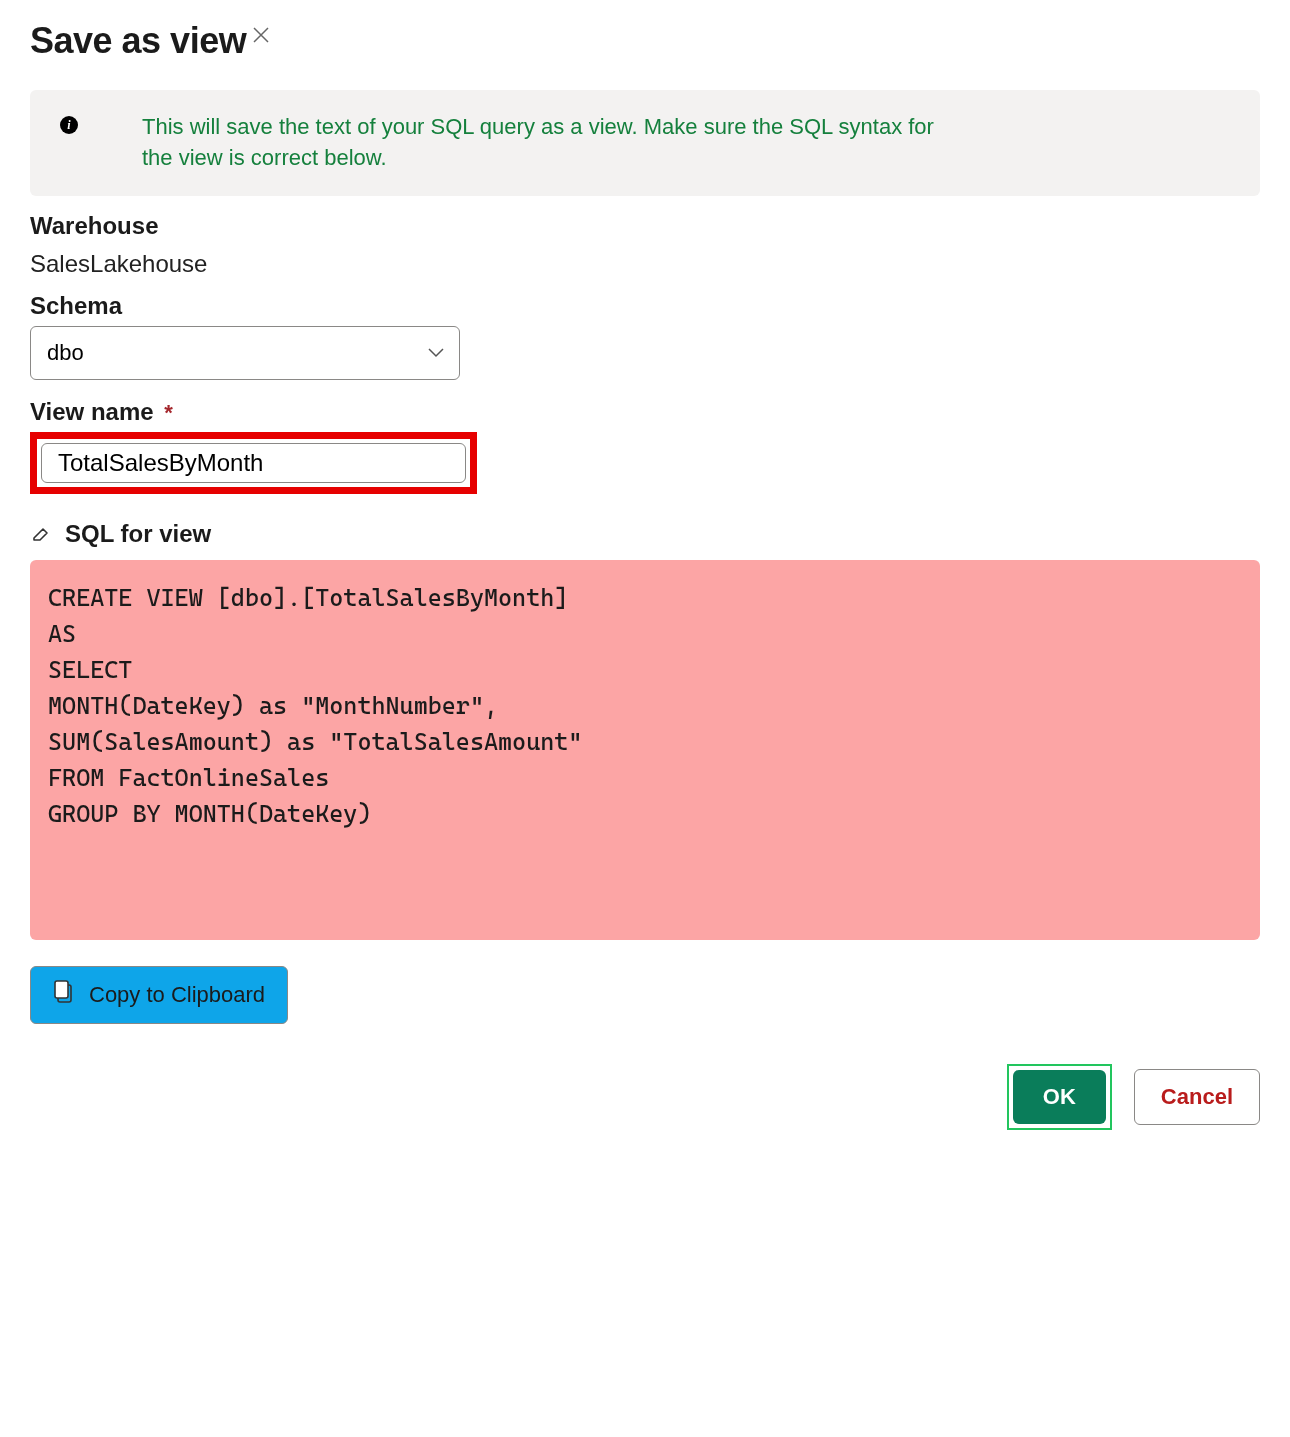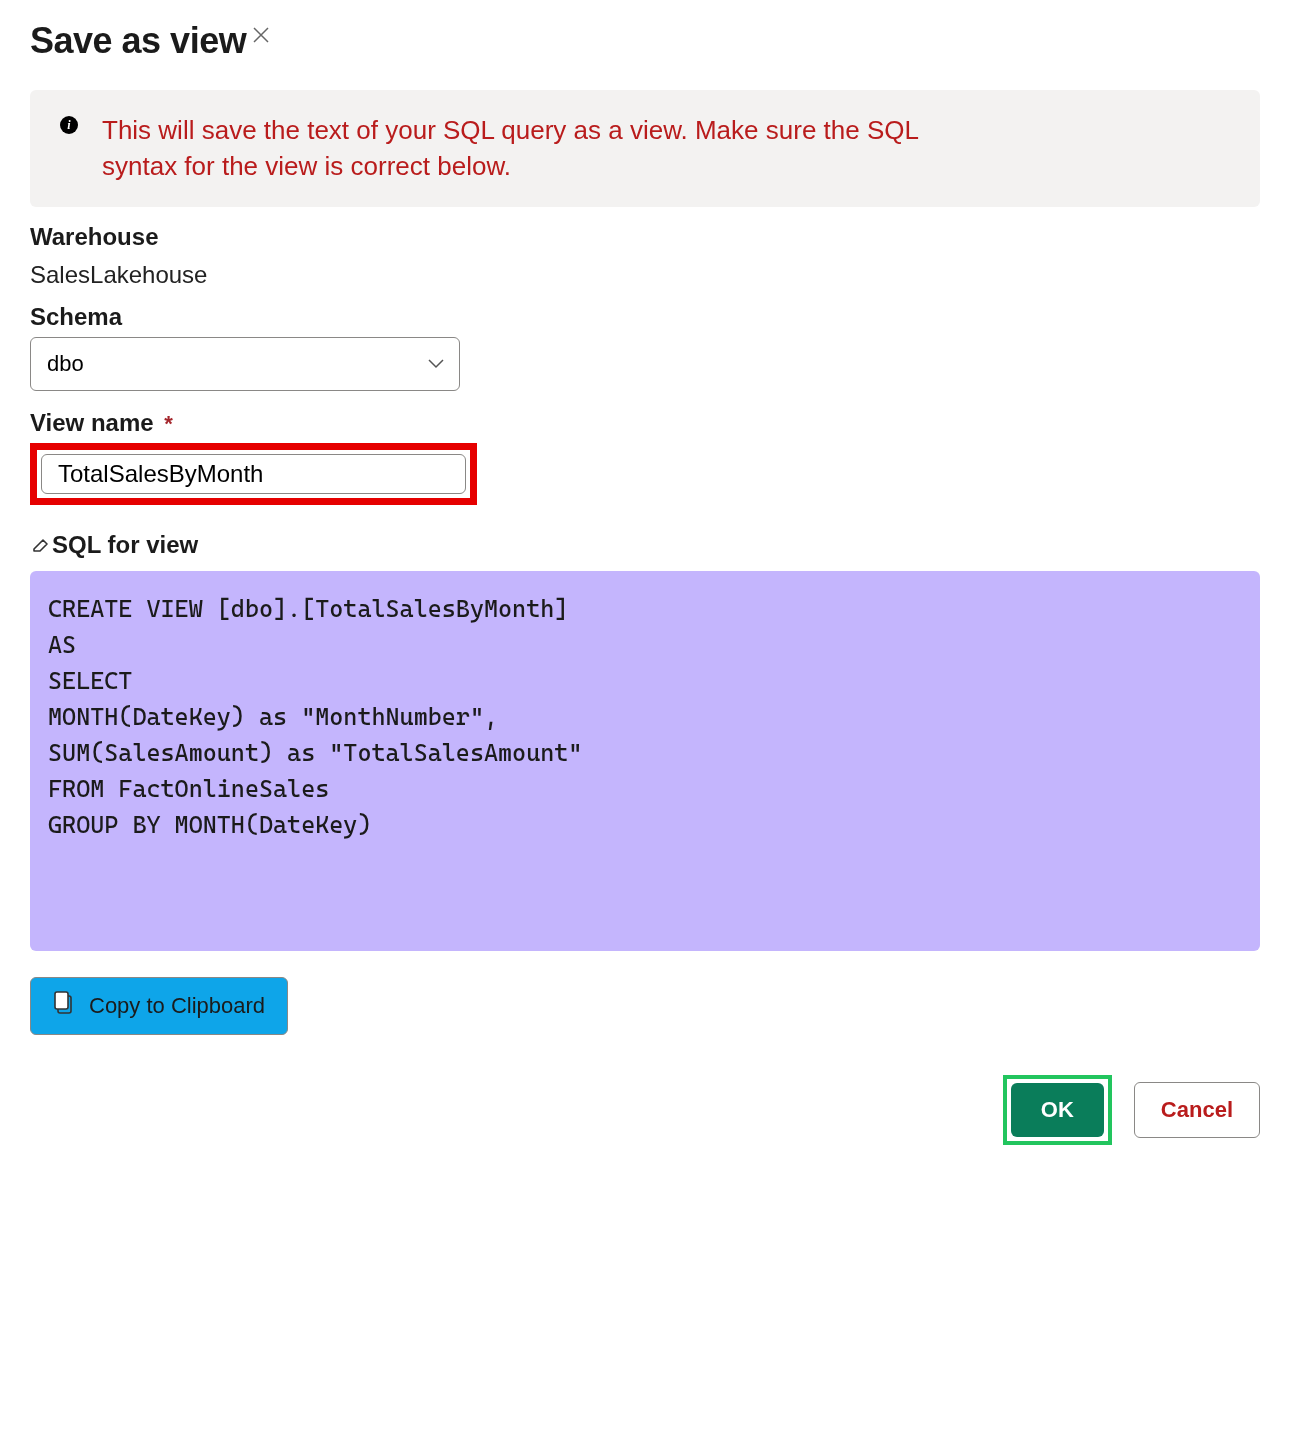--- a/index.html
+++ b/index.html
@@ -23,57 +23,57 @@
       margin-bottom: 16px;
     }
     .info-icon {
       flex: 0 0 18px; width: 18px; height: 18px;
       background: #000; border-radius: 50%;
       color: #fff; font-size: 12px; font-weight: 700;
       display: flex; align-items: center; justify-content: center;
       font-family: Georgia, serif; font-style: italic;
       margin-top: 4px;
     }
-    .info-text { font-size: 26px; color: #b91c1c; line-height: 1.4; max-width: 820px; }
+    .info-text { font-size: 22px; color: #15803d; line-height: 1.4; max-width: 820px; margin-left: 40px; }
     .label { font-size: 24px; font-weight: 700; margin-top: 12px; margin-bottom: 6px; }
     .value-text { font-size: 24px; color: #222; margin-bottom: 14px; margin-top: 10px; }
     .select-wrap {
       position: relative; width: 430px; margin-bottom: 18px;
     }
     .select {
       width: 100%; height: 54px; border: 1px solid #8a8886; border-radius: 6px;
       font-size: 22px; padding: 0 44px 0 16px; background: #fff;
       appearance: none; -webkit-appearance: none;
     }
     .chevron {
       position: absolute; right: 16px; top: 50%; transform: translateY(-50%);
       pointer-events: none; color: #555;
     }
     .req { color: #a4262c; font-size: 22px; margin-left: 4px; }
     .highlight-red { border: 7px solid #e60000; padding: 4px; width: fit-content; margin-top: 4px; }
     .text-input {
       width: 425px; height: 40px; border: 1px solid #8a8886; border-radius: 6px;
       font-size: 24px; padding: 0 16px; background: #fff;
     }
-    .sql-header { display: flex; align-items: center; gap: 0; margin-top: 26px; margin-bottom: 12px; }
+    .sql-header { display: flex; align-items: center; gap: 13px; margin-top: 26px; margin-bottom: 12px; }
     .sql-title { font-size: 24px; font-weight: 600; }
     .sql-box {
-      background: #c4b5fd; border-radius: 6px;
+      background: #fca5a5; border-radius: 6px;
       padding: 20px 18px; min-height: 380px;
       font-family: "Cascadia Mono", Consolas, monospace;
       font-size: 24px; line-height: 1.5; white-space: pre-wrap;
       color: #1b1b1b; margin-bottom: 26px;
     }
     .copy-btn {
       display: inline-flex; align-items: center; gap: 14px;
       border: 1px solid #8a8886; background: #0ea5e9; border-radius: 6px;
       font-size: 22px; padding: 12px 22px; cursor: pointer; color: #1b1b1b;
     }
     .actions { display: flex; justify-content: flex-end; gap: 22px; margin-top: 40px; align-items: center; }
-    .ok-wrap { border: 4px solid #22c55e; padding: 4px; }
+    .ok-wrap { border: 2px solid #22c55e; padding: 4px; }
     .ok-btn {
       background: #0a7d5a; color: #fff; border: none; border-radius: 6px;
       font-size: 22px; font-weight: 600; padding: 14px 30px; cursor: pointer;
     }
     .cancel-btn {
       background: #fff; color: #b91c1c; border: 1px solid #8a8886; border-radius: 6px;
       font-size: 22px; font-weight: 600; padding: 14px 26px; cursor: pointer;
     }
   </style>
 </head>

